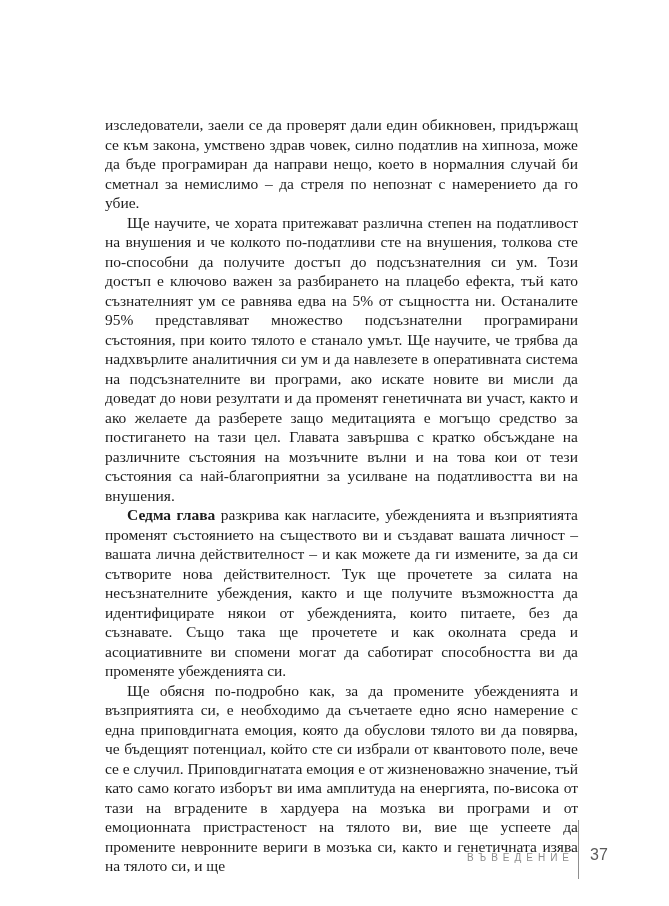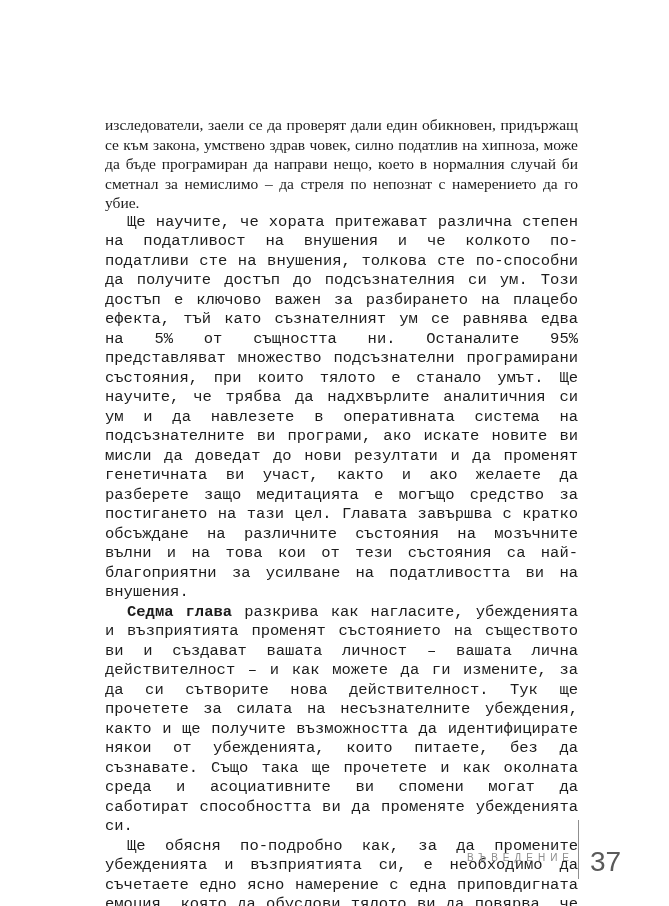--- a/index.html
+++ b/index.html
@@ -32,21 +32,20 @@
     line-height: 19.5px;
     color: var(--text-color);
     text-align: justify;
   }
   .para {
     margin: 0;
     padding: 0;
   }
   .para.indent {
     text-indent: 22px;
-    font-family: Liberation Mono, monospace;
   }
   .bold {
     font-weight: bold;
   }
   .footer-head {
     position: absolute;
     top: 827px;
     right: 95px;
     font-family: "Liberation Sans", "DejaVu Sans", sans-serif;
     font-size: 10px;
@@ -61,21 +60,21 @@
     left: 578px;
     width: 1px;
     height: 59px;
     background: var(--footer-divider-color);
   }
   .page-num {
     position: absolute;
     top: 821px;
     left: 590px;
     font-family: "Liberation Sans", "DejaVu Sans", sans-serif;
-    font-size: 28px;
+    font-size: 16px;
     color: var(--footer-number-color);
   }
 </style>
 </head>
 <body>
 
 <div class="page">
   <div class="text-block">
       <p class="para"><span>изследователи, заели се да проверят дали един обикновен, придържащ се към закона, умствено здрав човек, силно податлив на хипноза, може да бъде програмиран да направи нещо, което в нормалния случай би сметнал за немислимо – да стреля по непознат с намерението да го убие.</span></p>
       <p class="para indent"><span>Ще научите, че хората притежават различна степен на податливост на внушения и че колкото по-податливи сте на внушения, толкова сте по-способни да получите достъп до подсъзнателния си ум. Този достъп е ключово важен за разбирането на плацебо ефекта, тъй като съзнателният ум се равнява едва на 5% от същността ни. Останалите 95% представляват множество подсъзнателни програмирани състояния, при които тялото е станало умът. Ще научите, че трябва да надхвърлите аналитичния си ум и да навлезете в оперативната система на подсъзнателните ви програми, ако искате новите ви мисли да доведат до нови резултати и да променят генетичната ви участ, както и ако желаете да разберете защо медитацията е могъщо средство за постигането на тази цел. Главата завършва с кратко обсъждане на различните състояния на мозъчните вълни и на това кои от тези състояния са най-благоприятни за усилване на податливостта ви на внушения.</span></p>

